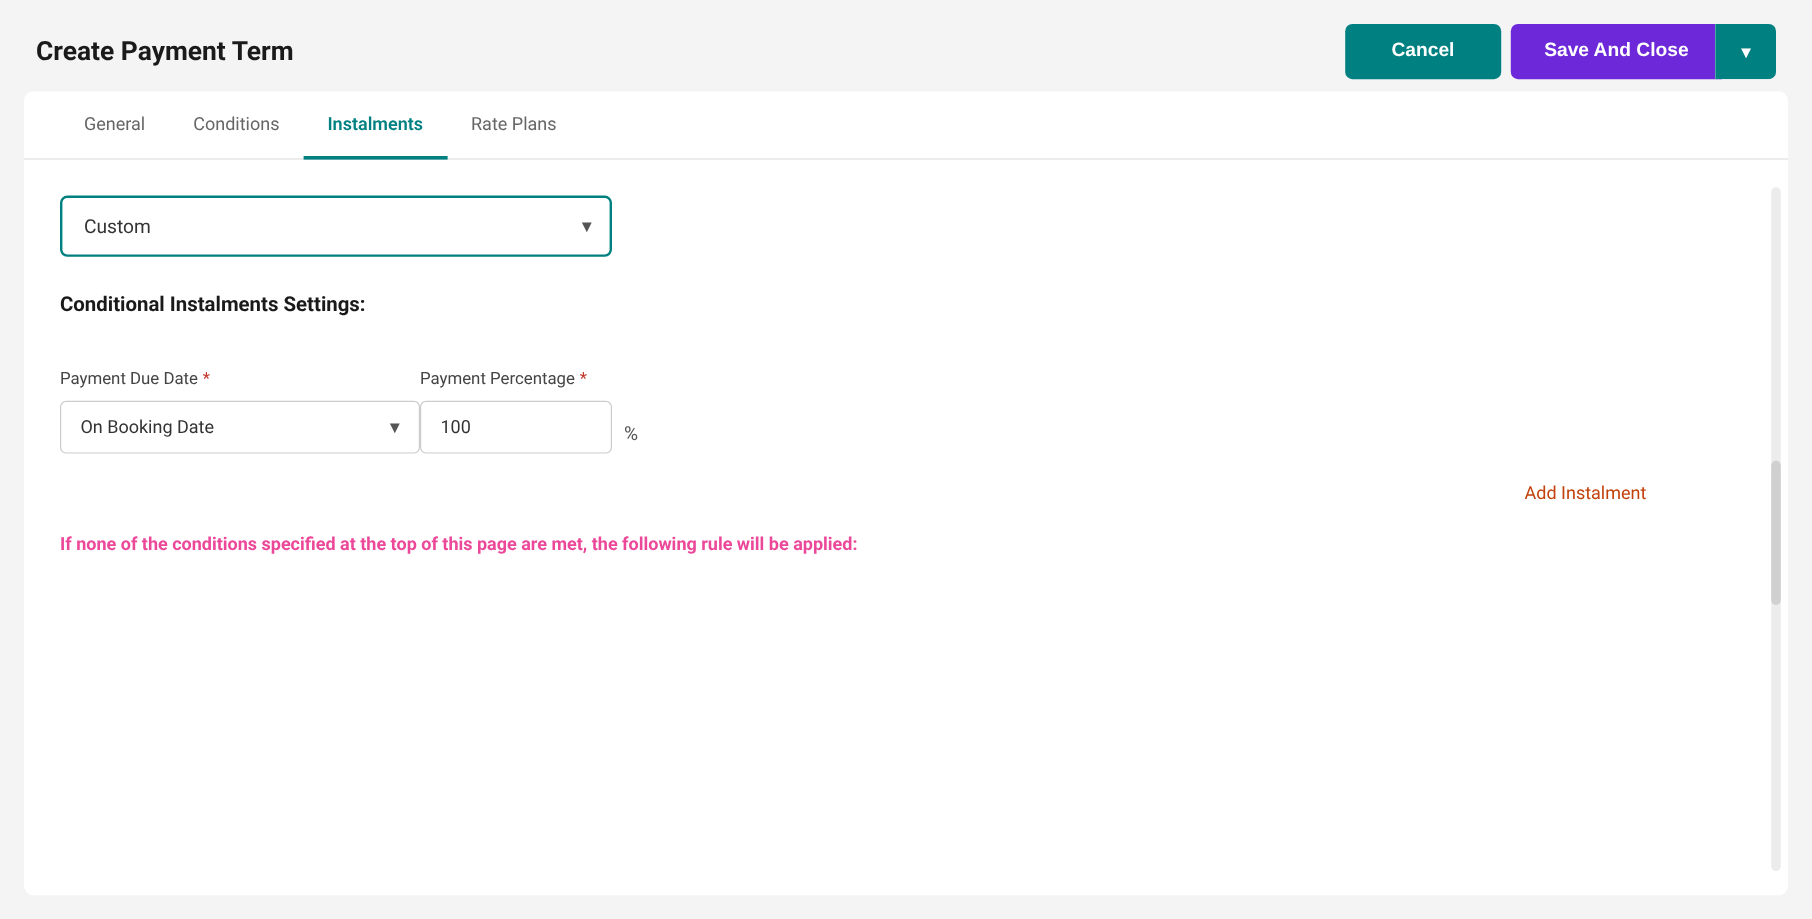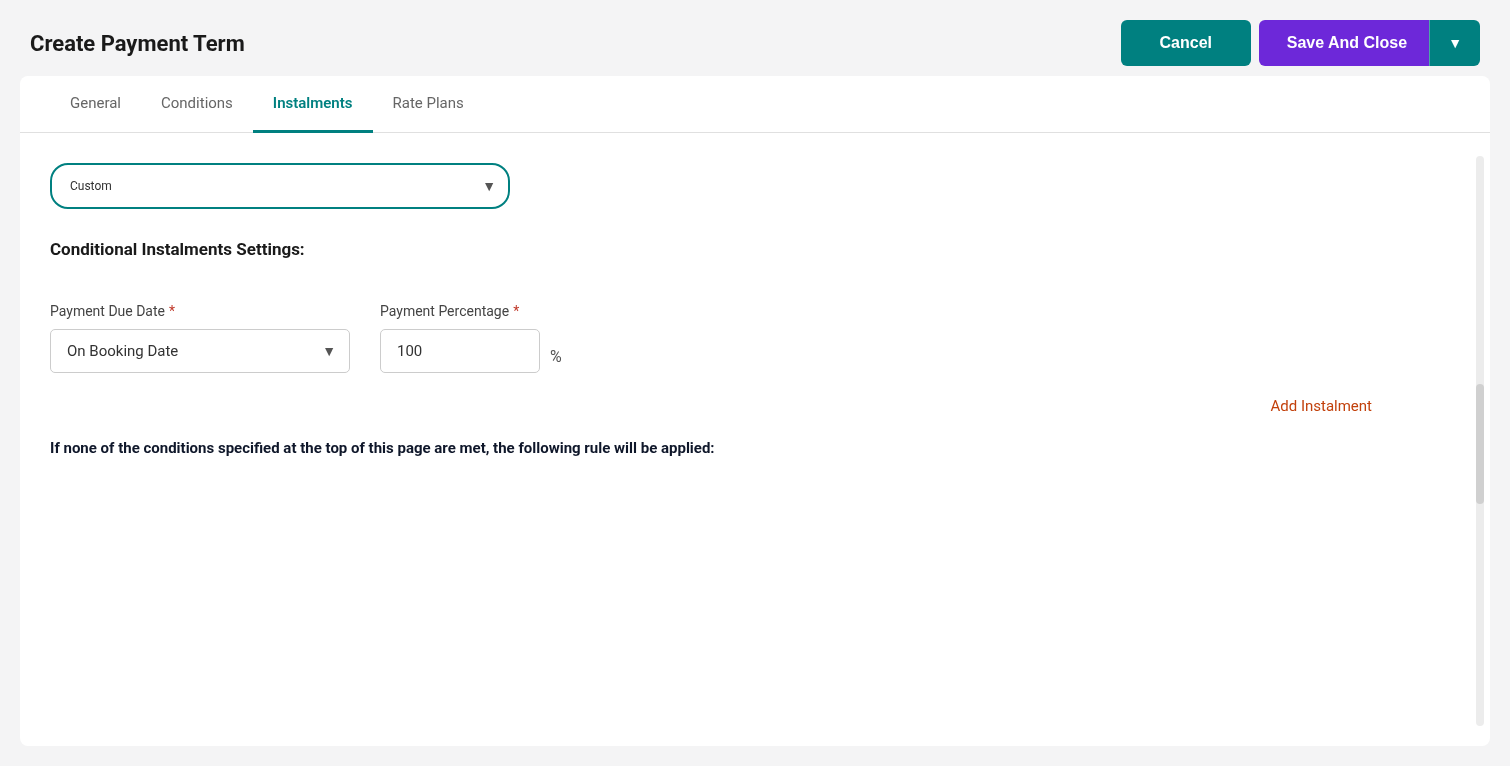--- a/index.html
+++ b/index.html
@@ -165,23 +165,23 @@
     
     .custom-select-wrapper {
       position: relative;
       width: 460px;
       margin-bottom: 30px;
     }
 
     .custom-select {
       width: 100%;
       border: 2px solid #008080;
-      border-radius: 18px;
+      border-radius: 6px;
       padding: 14px 18px;
-      font-size: 12px;
+      font-size: 16px;
       color: #333;
       appearance: none;
       background: white;
       cursor: pointer;
       font-family: inherit;
       outline: none;
     }
 
     .select-arrow {
       position: absolute;
@@ -198,21 +198,20 @@
       font-size: 17px;
       font-weight: 700;
       color: #1a1a1a;
       margin-bottom: 44px;
     }
 
     
     .form-row {
       display: flex;
       align-items: flex-start;
-      gap: 30px;
       margin-bottom: 20px;
     }
 
     .form-field {
       display: flex;
       flex-direction: column;
       gap: 10px;
     }
 
     .field-label {
@@ -287,21 +286,21 @@
       font-size: 15px;
       cursor: pointer;
       font-family: inherit;
       padding: 4px 8px;
     }
 
     
     .footer-note {
       font-size: 15px;
       font-weight: 700;
-      color: #0f172a;
+      color: #ec4899;
       margin-top: 10px;
     }
 
     
     .scrollbar-track {
       position: absolute;
       right: 6px;
       top: 80px;
       bottom: 20px;
       width: 8px;

